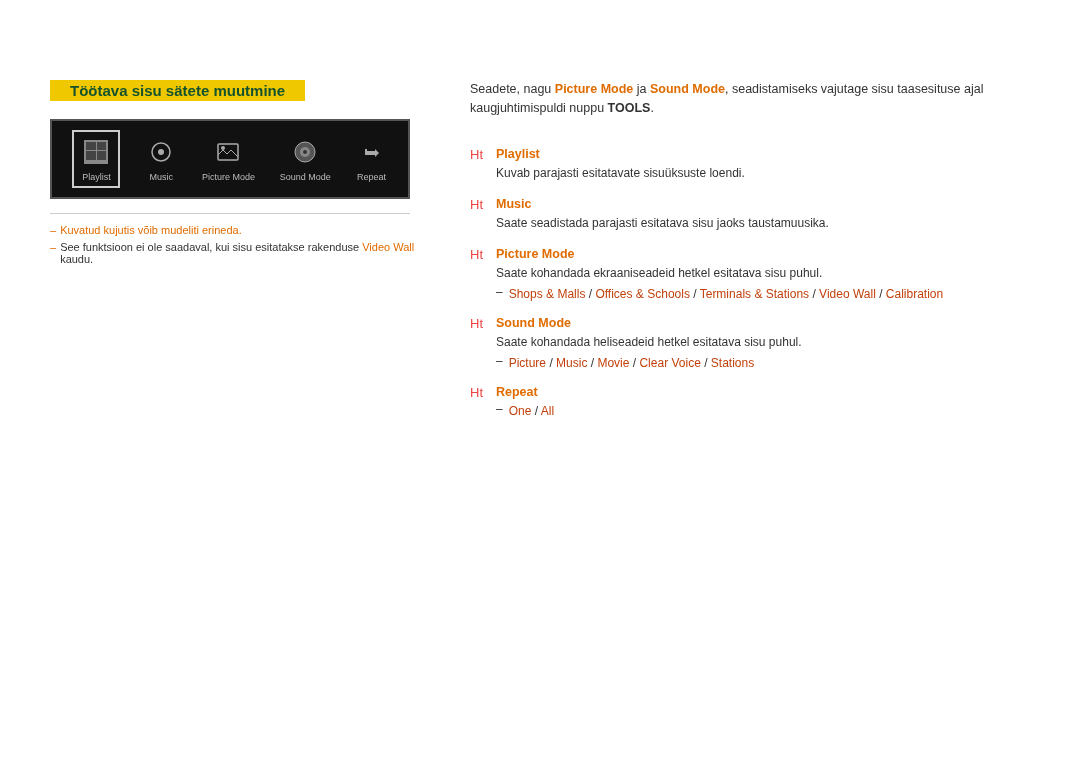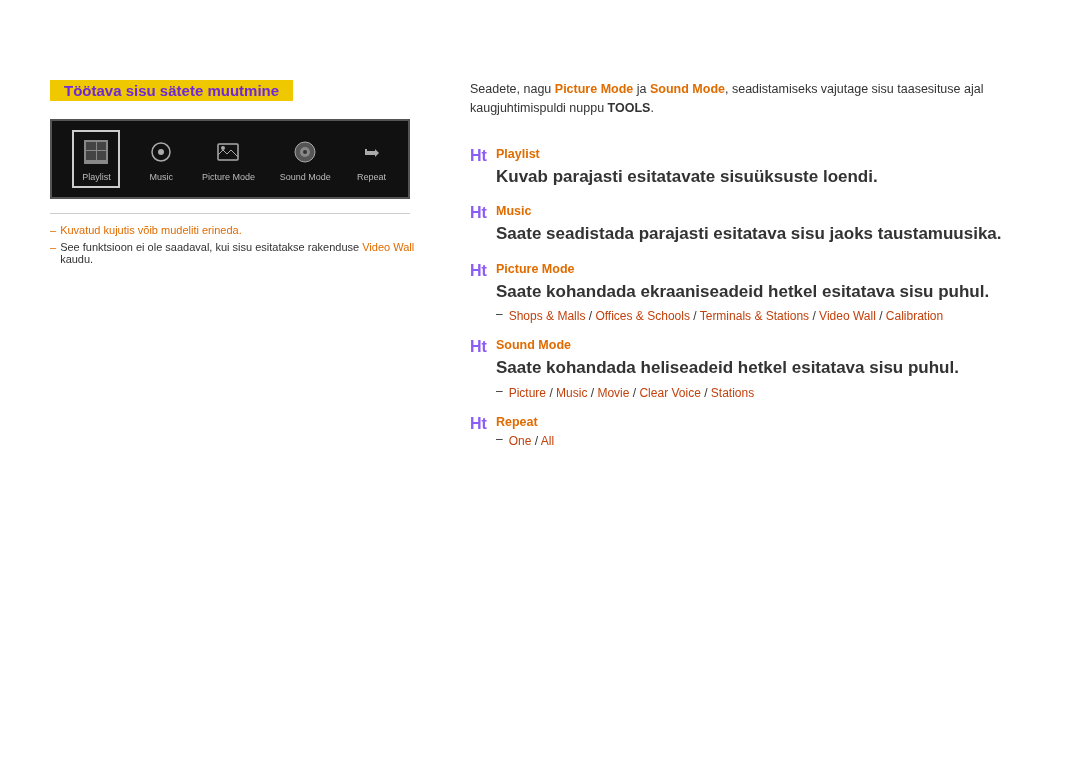--- a/index.html
+++ b/index.html
@@ -20,24 +20,24 @@
 
     
     .left-col {
       width: 380px;
       flex-shrink: 0;
     }
 
     .title-highlight {
       background: #f0c800;
       display: inline-block;
-      padding: 2px 14px;
+      padding: 2px 20px;
       font-size: 15px;
       font-weight: bold;
-      color: #6d28d9;
+      color: #14532d;
       margin-bottom: 18px;
     }
 
     .player-box {
       background: #111;
       border: 2px solid #555;
       width: 360px;
       height: 80px;
       display: flex;
       align-items: center;
@@ -128,45 +128,44 @@
     }
 
     .section {
       display: flex;
       gap: 8px;
       margin-bottom: 12px;
       align-items: flex-start;
     }
 
     .ht-label {
-      color: #8b5cf6;
-      font-size: 16px;
-      font-weight: bold;
+      color: #ef4444;
+      font-size: 13px;
+      font-weight: normal;
       width: 18px;
       flex-shrink: 0;
       margin-top: 0;
     }
 
     .section-content {
       flex: 1;
     }
 
     .section-title {
       color: #e06c00;
       font-weight: bold;
       font-size: 12.5px;
       margin-bottom: 3px;
     }
 
     .section-desc {
-      font-size: 17px;
+      font-size: 12px;
       color: #333;
       line-height: 1.5;
       margin-bottom: 3px;
-      font-weight: bold;
     }
 
     .sub-item {
       display: flex;
       gap: 6px;
       align-items: flex-start;
       margin-top: 2px;
     }
 
     .sub-dash {

